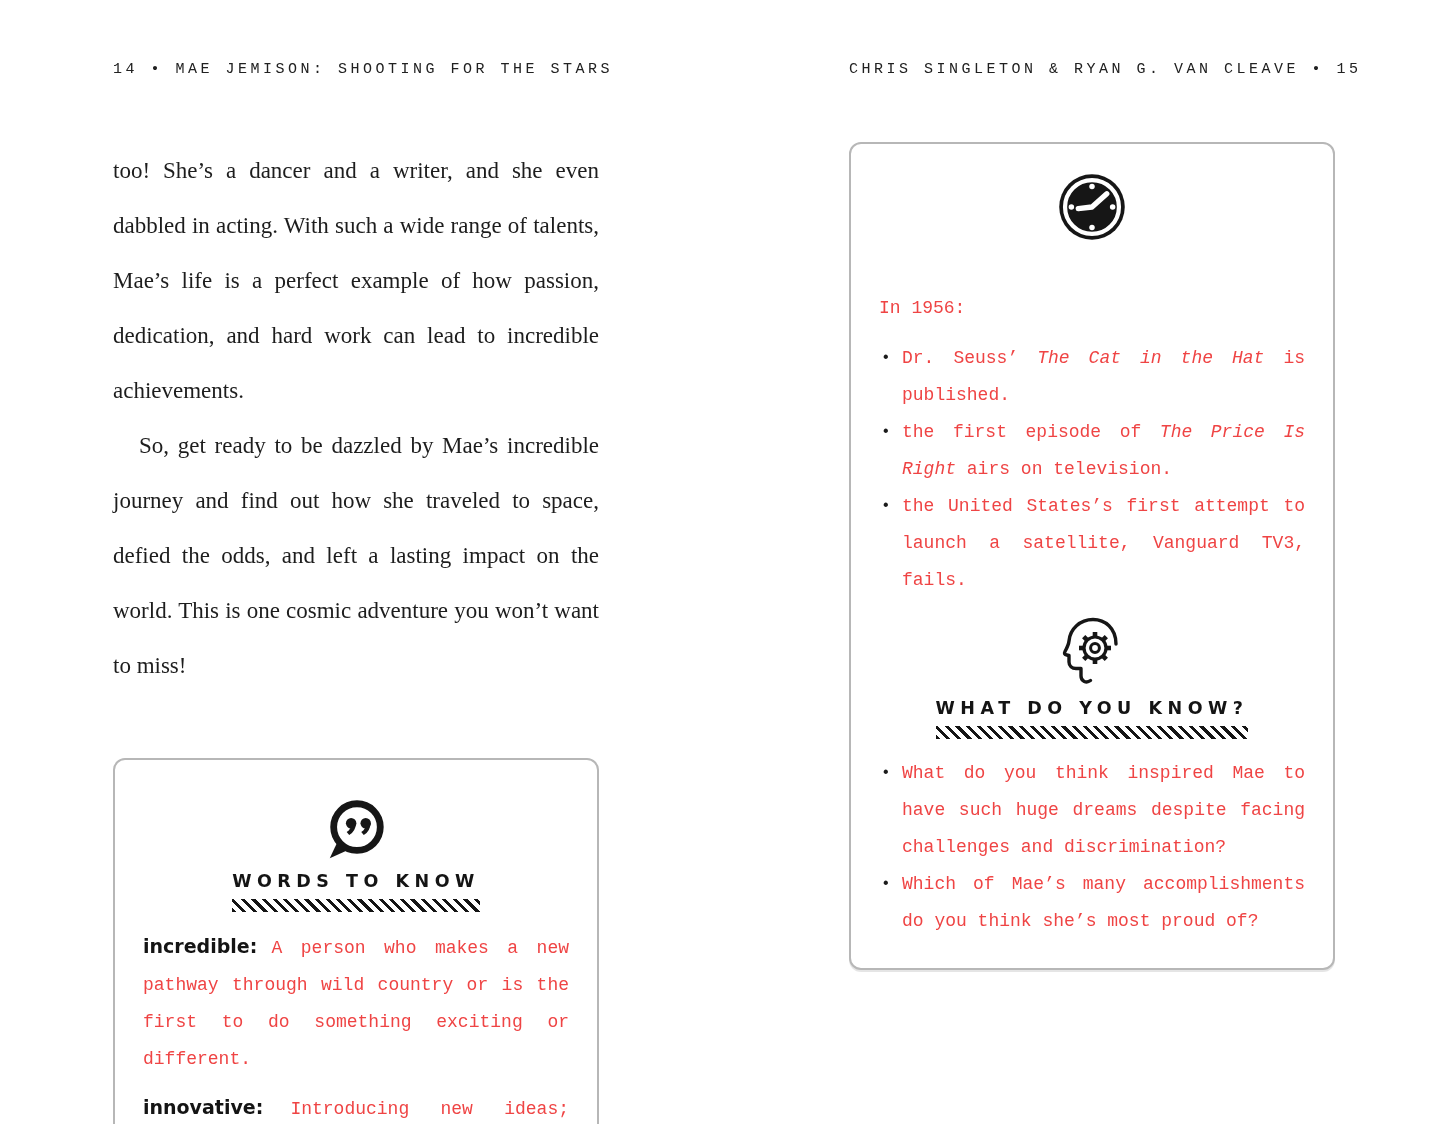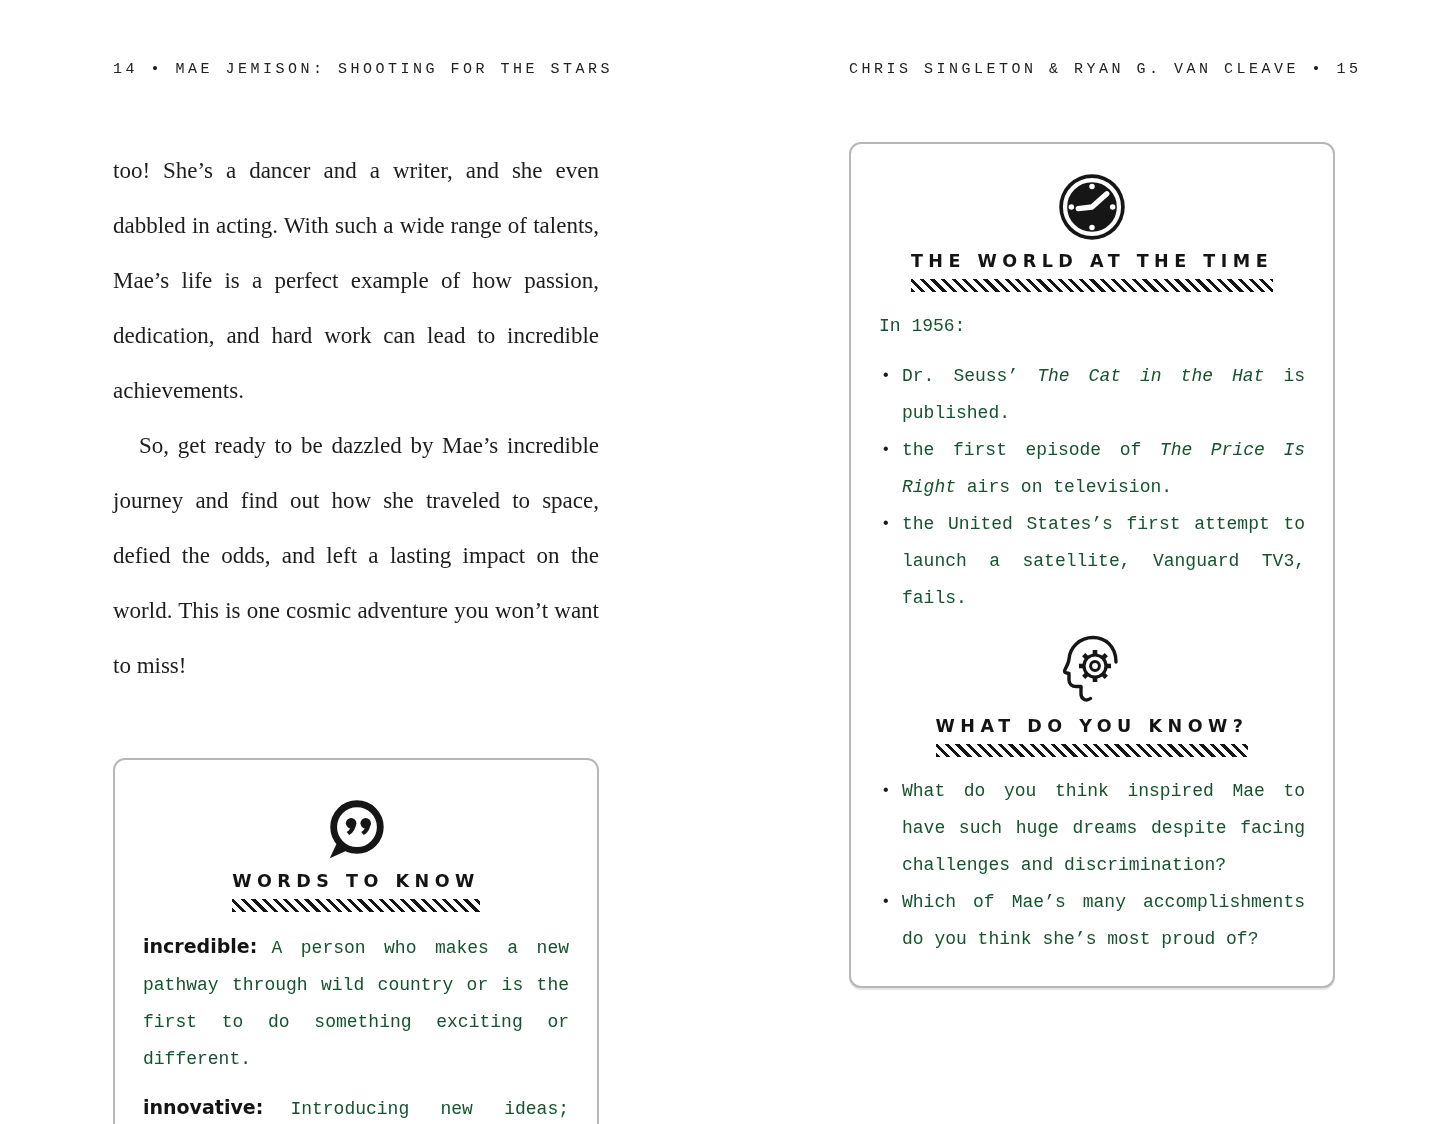--- a/index.html
+++ b/index.html
@@ -57,21 +57,21 @@
     white-space:nowrap;
   }
   .rule-hatch{
     height:13px;margin-top:7px;
     background:repeating-linear-gradient(45deg,#151515 0 3px,transparent 3px 7.5px);
   }
 
   .mono, .entry .def, .intro, .li-text{
     font-family:"Liberation Mono", monospace;
     font-size:18px;line-height:37px;
-    color:#14532d;
+    color:#ef4444;
   }
   .it{font-style:italic;}
 
   .entries{margin-top:2px;}
   .entry{margin:0;text-align:justify;}
   .entry + .entry{margin-top:11px;}
   .entry .term, .entry .term-sep{
     font-family:"DejaVu Sans", sans-serif;
     font-weight:700;
     font-size:19px;line-height:37px;
@@ -143,21 +143,20 @@
             <circle cx="35" cy="35" r="25.5" fill="none" stroke="#ffffff" stroke-width="4"></circle>
             <circle cx="35" cy="15.5" r="2.6" fill="#ffffff"></circle>
             <circle cx="54.5" cy="35" r="2.6" fill="#ffffff"></circle>
             <circle cx="35" cy="54.5" r="2.6" fill="#ffffff"></circle>
             <circle cx="15.5" cy="35" r="2.6" fill="#ffffff"></circle>
             <path d="M22,36.5 L35,35 L49,22.5" fill="none" stroke="#ffffff" stroke-width="5" stroke-linecap="round" stroke-linejoin="round"></path>
           </svg>
         </div>
         <div class="heading-wrap">
           <div class="heading-block">
-            <div class="box-title">THE WORLD AT THE TIME</div>
             <div class="rule-hatch"></div>
           </div>
         </div>
         <p class="intro">In 1956:</p>
         <ul class="bullets">
           <li><span class="blt">•</span><span class="li-text"><span>Dr. Seuss’ </span><span class="it">The Cat in the Hat</span><span> is published.</span></span></li>
           <li><span class="blt">•</span><span class="li-text"><span>the first episode of </span><span class="it">The Price Is Right</span><span> airs on television.</span></span></li>
           <li><span class="blt">•</span><span class="li-text"><span>the United States’s first attempt to launch a satellite, Vanguard TV3, fails.</span></span></li>
         </ul>
       </section>

